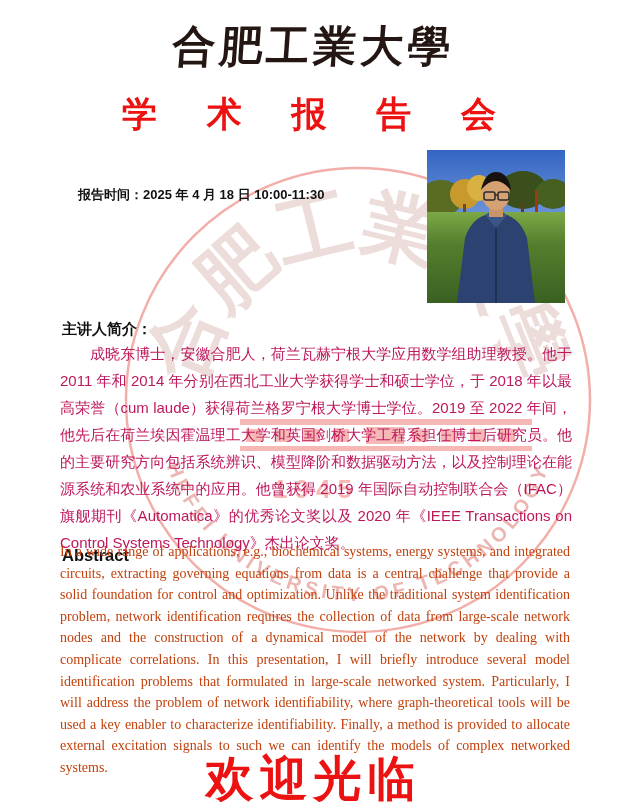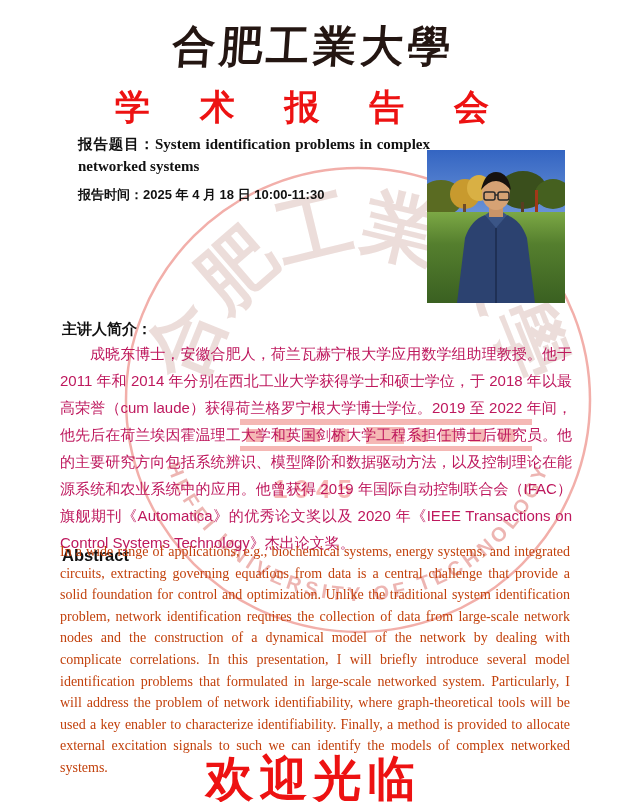--- a/index.html
+++ b/index.html
@@ -11,21 +11,21 @@
   
   .watermark{position:absolute; left:0; top:0; width:627px; height:802px; pointer-events:none;}
   
   .uni-name{
     position:absolute; left:0; top:18px; width:627px; text-align:center;
     font-family:"Liberation Serif", serif; font-weight:bold;
     font-size:43px; letter-spacing:4px; color:#241612;
     transform:skewX(-4deg);
   }
   .event-title{
-    position:absolute; left:0; top:84px; width:604px; margin:0; text-align:center;
+    position:absolute; left:0; top:84px; width:604px; margin:7px; text-align:center;
     font-size:35px; font-weight:bold; letter-spacing:20px; text-indent:20px;
     color:#ed1212;
   }
   
   .topic{
     position:absolute; left:78px; top:133px; width:352px; margin:0;
     font-weight:bold; font-size:14.5px; line-height:22px; text-align:justify;
   }
   .topic .en{font-family:"Liberation Serif", serif; font-size:15px;}
   .meta{position:absolute; left:78px; margin:0; font-weight:bold; font-size:13px; white-space:nowrap;}
@@ -89,21 +89,20 @@
 
     <path id="seal-bottom-arc" d="M 155 398 A 203 203 0 0 0 561 398" fill="none"></path>
     <text font-size="20" font-weight="bold" letter-spacing="4.5" fill="rgba(222,120,114,0.55)">
       <textPath href="#seal-bottom-arc" startOffset="50%" text-anchor="middle">HEFEI UNIVERSITY OF TECHNOLOGY</textPath>
     </text>
   </svg>
 
   <div class="uni-name">合肥工業大學</div>
   <h1 class="event-title">学 术 报 告 会</h1>
 
-  <p class="topic"><span>报告题目：</span><span class="en">System identification problems in complex networked systems</span></p>
 
   <p class="meta meta-time"><span>报告时间：</span><span>2025 年 4 月 18 日 10:00-11:30</span></p>
 
 
 
   <div class="photo">
     <svg width="138" height="153" viewBox="0 0 138 153" xmlns="http://www.w3.org/2000/svg" aria-hidden="true">
       <defs>
         <linearGradient id="skyGrad" x1="0" y1="0" x2="0" y2="1">
           <stop offset="0" stop-color="#3465c2"></stop>

